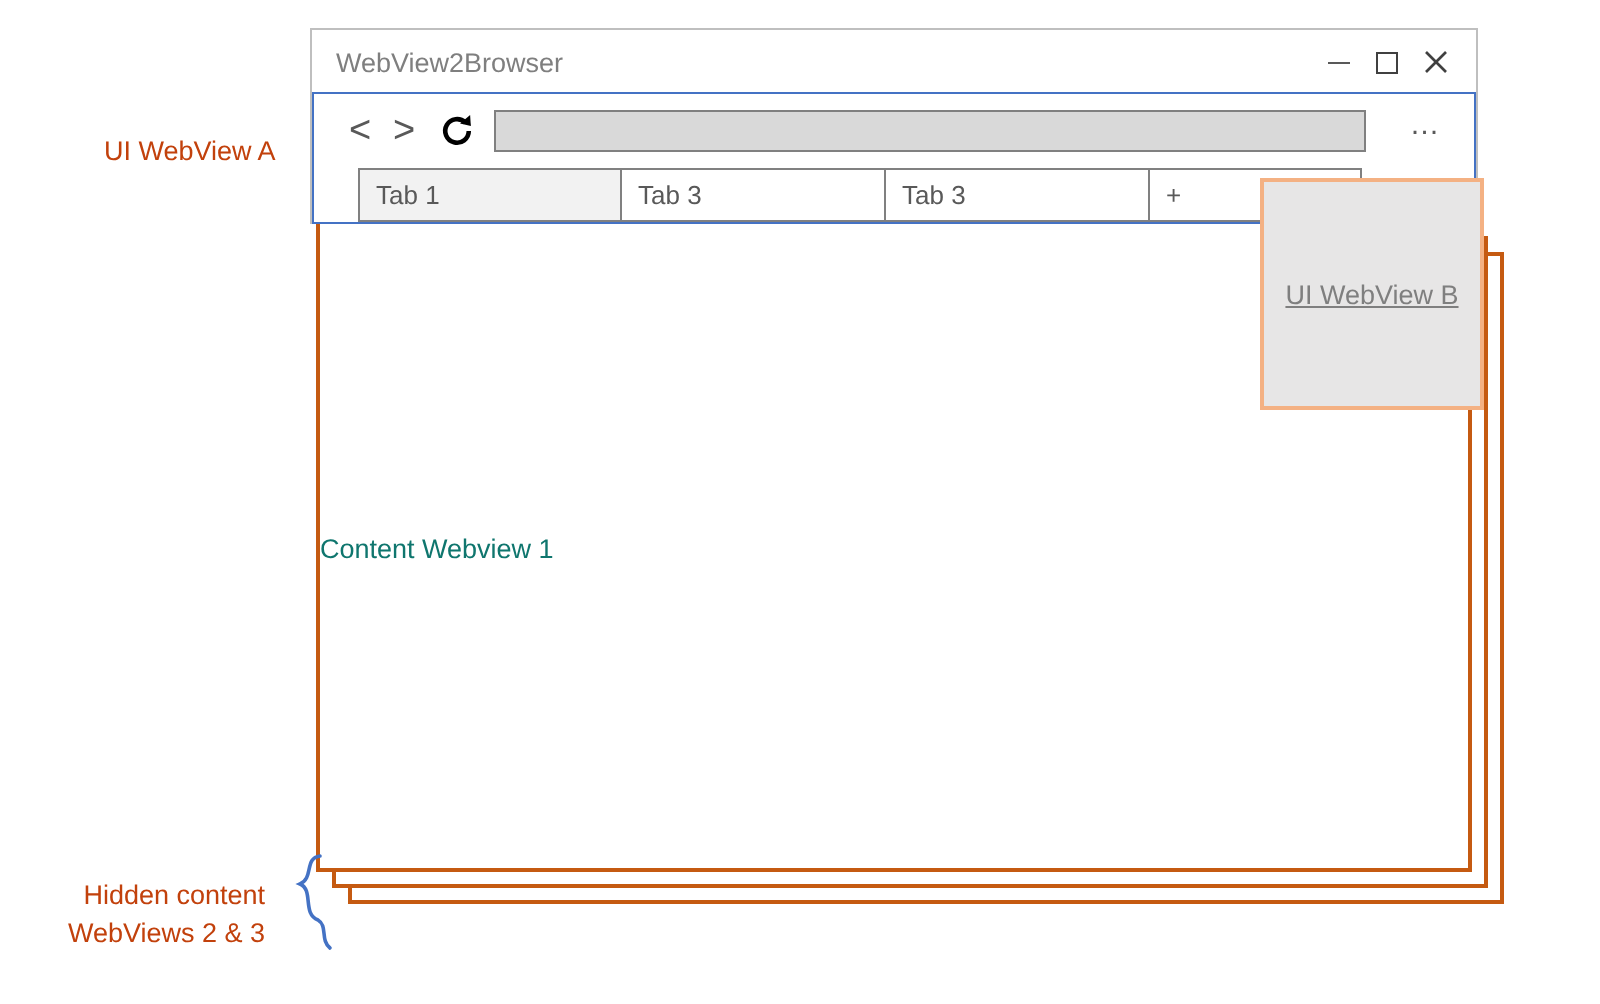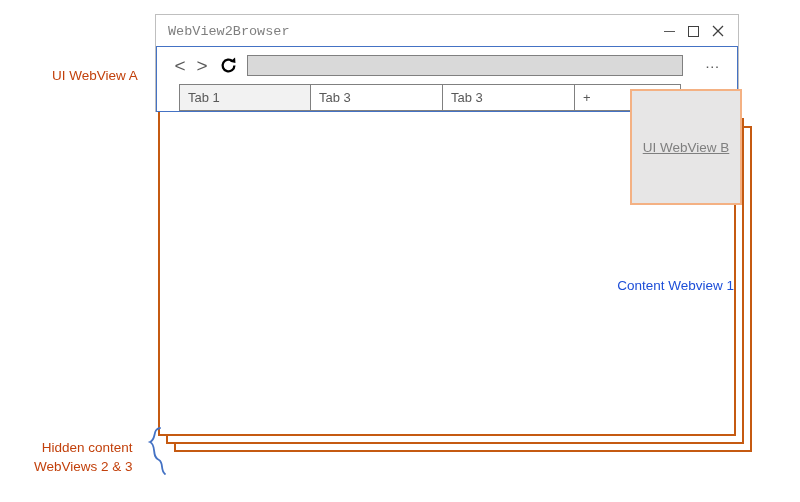--- a/index.html
+++ b/index.html
@@ -45,23 +45,23 @@
     width: 578px;
     height: 326px;
     border: 2px solid #C55A11;
     background: #ffffff;
     box-sizing: border-box;
   }
   #content-webview-1-label {
     position: absolute;
     left: 0;
     right: 0;
-    top: 166px;
-    text-align: right;
-    color: #1d4ed8;
+    top: 155px;
+    text-align: left;
+    color: #0f766e;
     font-size: 13.5px;
   }
 
   
   #browser-window {
     position: absolute;
     left: 155px;
     top: 14px;
     width: 584px;
     height: 98px;
@@ -72,21 +72,20 @@
   }
 
   
   #title-bar {
     position: relative;
     height: 32px;
     display: flex;
     align-items: center;
     padding: 0 6px 0 12px;
     box-sizing: border-box;
-    font-family: Liberation Mono, monospace;
   }
   #window-title {
     color: #7f7f7f;
     font-size: 13.5px;
     flex: 1;
   }
   #window-controls {
     display: flex;
     align-items: center;
     gap: 13px;

